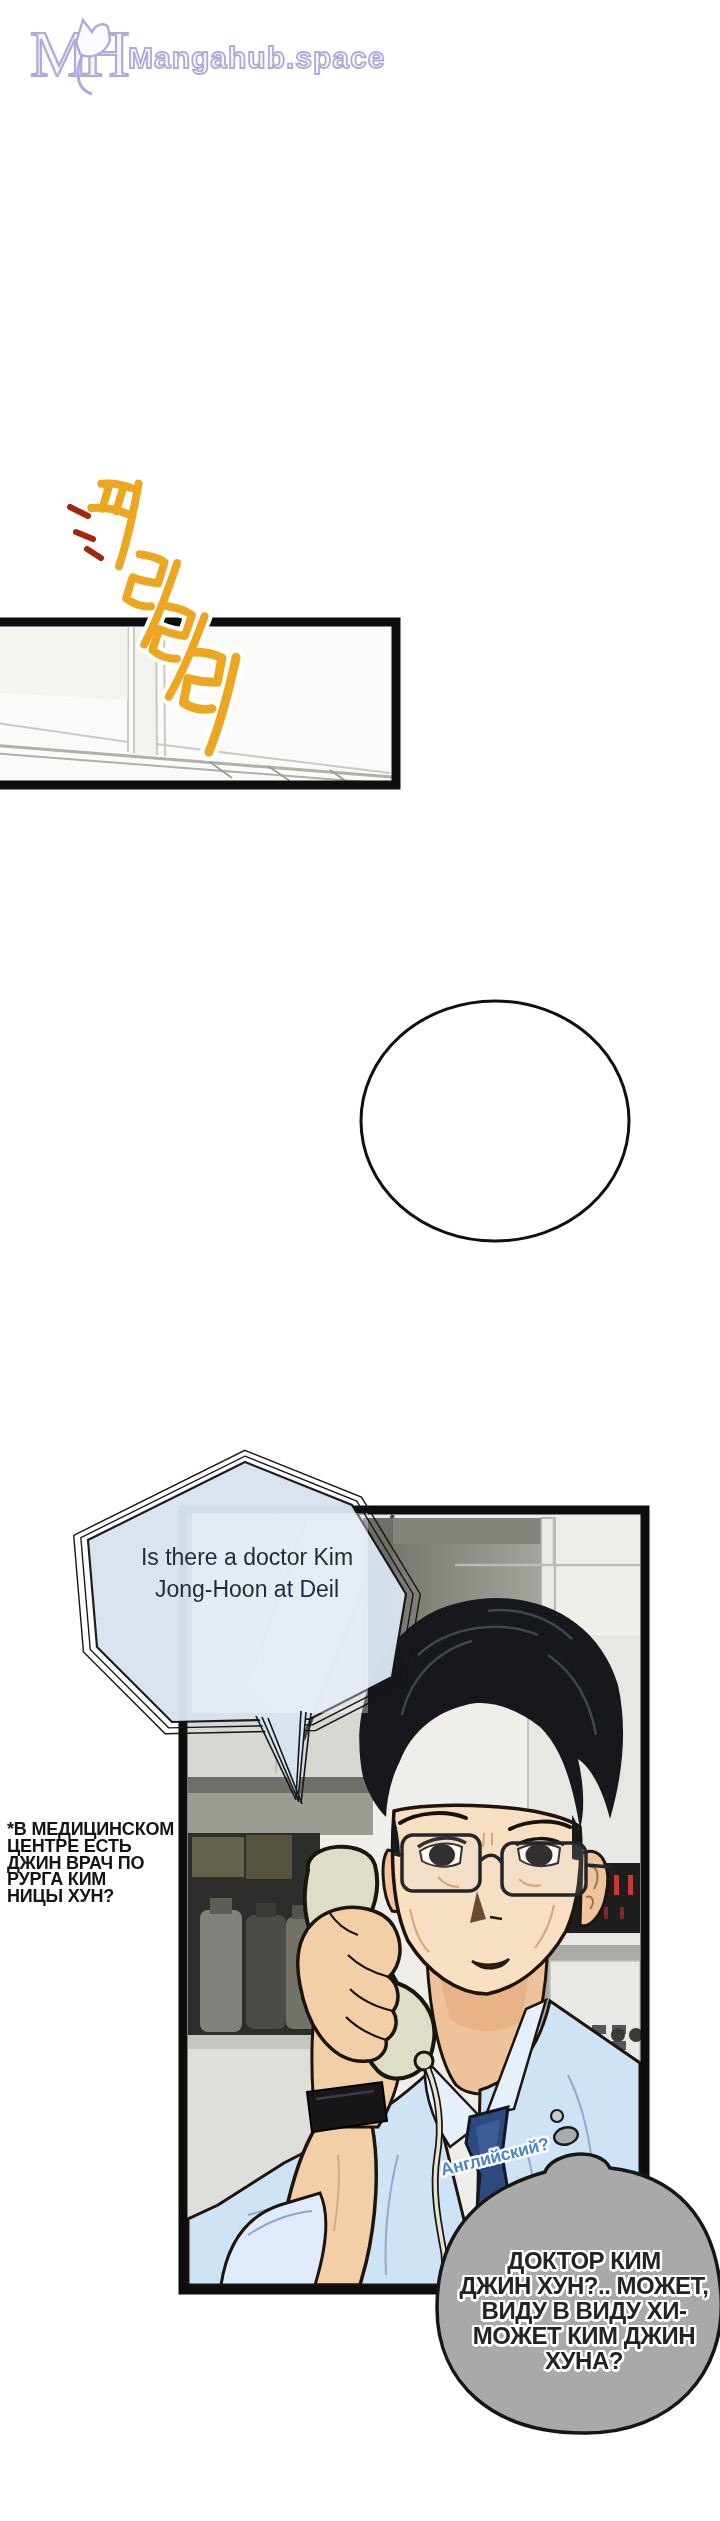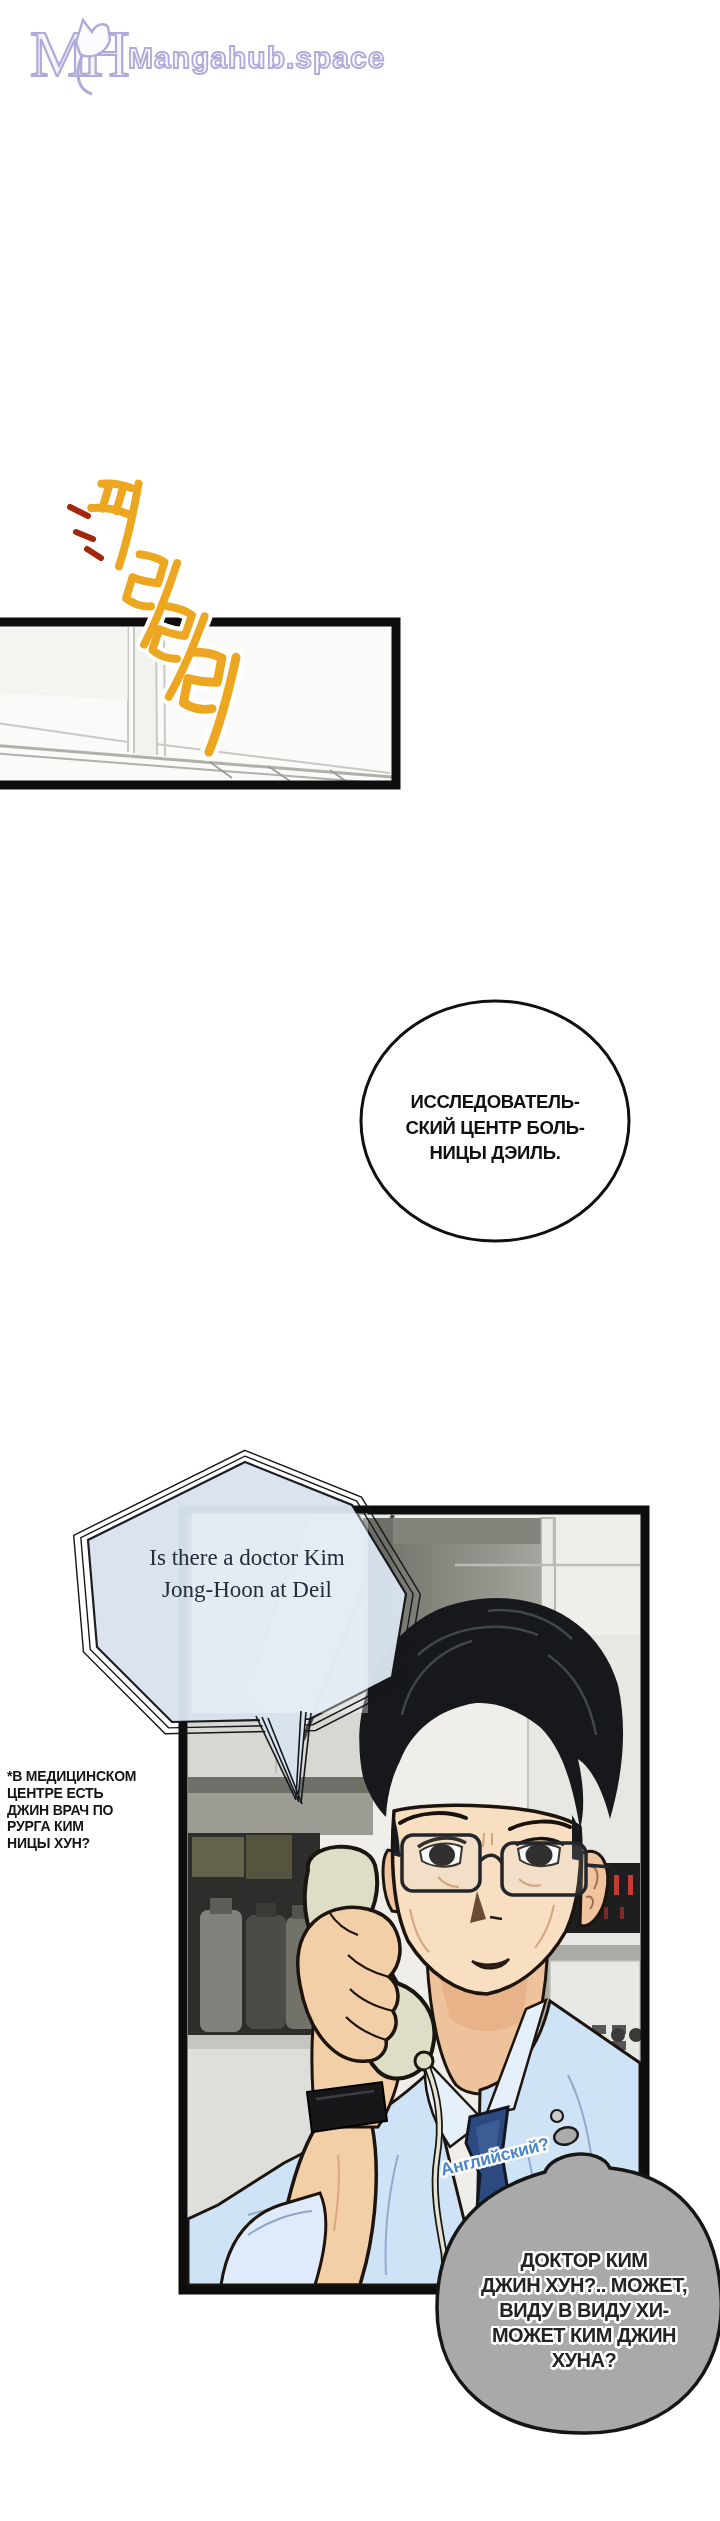--- a/index.html
+++ b/index.html
@@ -4,29 +4,29 @@
 <style>
   html,body{margin:0;padding:0;background:#ffffff;}
   #page{position:relative;width:720px;height:2521px;background:#ffffff;overflow:hidden;
         font-family:"Liberation Sans",sans-serif;}
   #art{position:absolute;left:0;top:0;}
   .txt{position:absolute;color:#111;font-weight:bold;}
   .sr{position:absolute;width:0;height:0;overflow:hidden;opacity:0;}
   .bubble-text{ text-align:center; }
   .research-text{left:372px;top:1089px;width:246px;font-size:18.5px;line-height:25.5px;
                  letter-spacing:-0.3px;color:#101010;}
-  .octagon-text{left:118px;top:1542px;width:258px;font-family:Liberation Serif, serif;
+  .octagon-text{left:118px;top:1542px;width:258px;font-family:Liberation Sans, sans-serif;
                 font-weight:normal;font-size:23px;line-height:31.5px;color:#232c3a;}
-  .note-text{left:7px;top:1768px;width:172px;font-size:14px;line-height:16.8px;
+  .note-text{left:7px;top:1821px;width:172px;font-size:18px;line-height:16.8px;
              letter-spacing:-0.2px;color:#141414;text-align:left;}
   .lang-label{left:441px;top:2160px;width:160px;font-size:17.5px;letter-spacing:-0.2px;
               transform:rotate(-14deg);transform-origin:left center;
               text-shadow:-2px -2px 0 #fff,2px -2px 0 #fff,-2px 2px 0 #fff,2px 2px 0 #fff,
                           0 -2.5px 0 #fff,0 2.5px 0 #fff,-2.5px 0 0 #fff,2.5px 0 0 #fff;}
-  .thought-text{left:458px;top:2248px;width:252px;font-size:20px;line-height:25px;
+  .thought-text{left:458px;top:2248px;width:252px;font-size:24px;line-height:25px;
                 letter-spacing:-0.5px;color:#232323;
                 text-shadow:-2px -2px 0 #fff,2px -2px 0 #fff,-2px 2px 0 #fff,2px 2px 0 #fff,
                             0 -2.5px 0 #fff,0 2.5px 0 #fff,-2.5px 0 0 #fff,2.5px 0 0 #fff;}
 </style>
 </head>
 <body>
 
 <div id="page">
 <span class="sr">피리리리</span>
 
@@ -296,25 +296,20 @@
     </g>
   </g>
 
   <g>
     <circle cx="557" cy="2116" r="6" fill="#cccccc" stroke="#1a1a1a" stroke-width="2.2"></circle>
     <ellipse cx="566" cy="2136" rx="12" ry="8.5" fill="#ababab" stroke="#1a1a1a" stroke-width="2.4" transform="rotate(-14 566 2136)"></ellipse>
     <path d="M437,2308 C437,2240 470,2193 545,2172 C552,2152 600,2146 610,2168 C672,2175 716,2215 721,2295 C726,2375 672,2432 586,2433 C492,2434 437,2382 437,2308 Z" fill="#a9a9a9" stroke="#161616" stroke-width="3.5"></path>
   </g>
 </svg>
 
-<div class="txt bubble-text research-text">
-  <div>ИССЛЕДОВАТЕЛЬ-</div>
-  <div>СКИЙ ЦЕНТР БОЛЬ-</div>
-  <div>НИЦЫ ДЭИЛЬ.</div>
-</div>
 
 <div class="txt bubble-text octagon-text">
   <div>Is there a doctor Kim</div>
   <div>Jong-Hoon at Deil</div>
 </div>
 
 <div class="txt note-text">
   <div>*В МЕДИЦИНСКОМ</div>
   <div>ЦЕНТРЕ ЕСТЬ</div>
   <div>ДЖИН ВРАЧ ПО</div>

